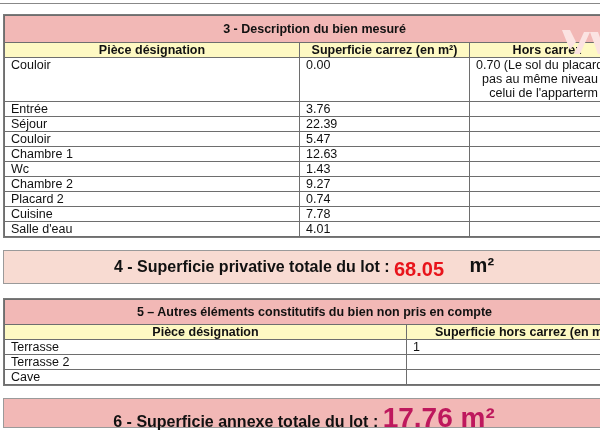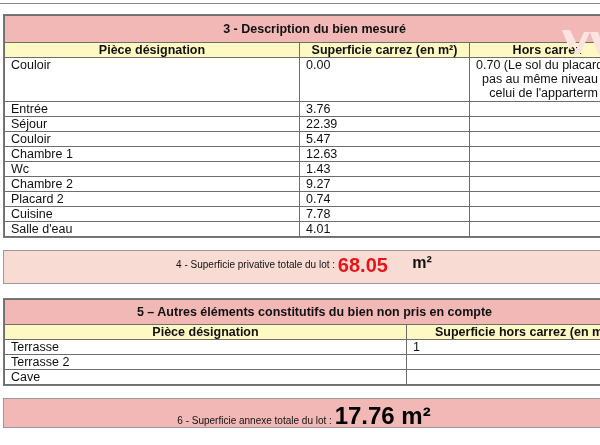--- a/index.html
+++ b/index.html
@@ -12,27 +12,27 @@
   .box { position:absolute; left:3px; border:1px solid #7a7a7a; box-sizing:border-box; }
   table { border-collapse:collapse; width:100%; table-layout:fixed; }
   td, th { border:1px solid #6e6e6e; font-size:12.5px; line-height:14px; padding:0 6px; vertical-align:top; }
   th { font-weight:bold; text-align:center; background:#fef9c3; }
   .hdr { background:#f2b8b6; text-align:center; font-weight:bold; font-size:12.5px; height:26px; vertical-align:middle; }
   .num { text-align:left; }
   .note { text-align:right; white-space:nowrap; overflow:hidden; }
   #s3 { top:14px; width:620px; }
   #s4 { top:250px; width:620px; height:34px; background:#f8dbd2; border-color:#9a9a9a; text-align:center; }
   #s4 .inner { position:absolute; left:0; width:600px; top:3px; text-align:center; white-space:nowrap; }
-  .lbl { font-weight:normal; font-size:10px;text-align:right; }
+  .lbl { font-weight:bold; font-size:16px;text-align:right; }
   .big-red { color:#e8141b; font-size:20px; font-weight:bold; vertical-align:-4px; }
-  .m2 { font-size:16px; font-weight:bold;margin-left:20px; }
+  .m2 { font-size:20px; font-weight:bold;margin-left:20px; }
   #s5 { top:298px; width:620px; }
   #s6 { top:398px; width:620px; height:30px; background:#f2b8b6; border-color:#9a9a9a; }
   #s6 .inner { position:absolute; left:0; width:600px; top:3px; text-align:center; white-space:nowrap; }
-  .big-dark { color:#000000; font-size:24px; font-weight:bold; }
+  .big-dark { color:#be185d; font-size:28px; font-weight:bold; }
   .logo { position:absolute; right:-6px; top:12px; width:70px; height:28px; overflow:hidden; }
 </style>
 </head>
 <body>
 
 <div class="topline"></div>
 
 <div class="box" id="s3">
   <table>
     <colgroup>

